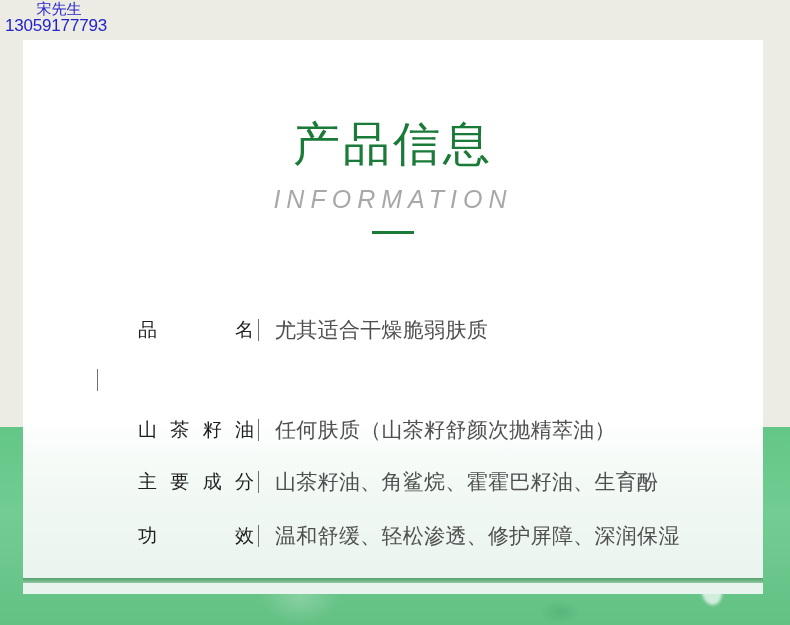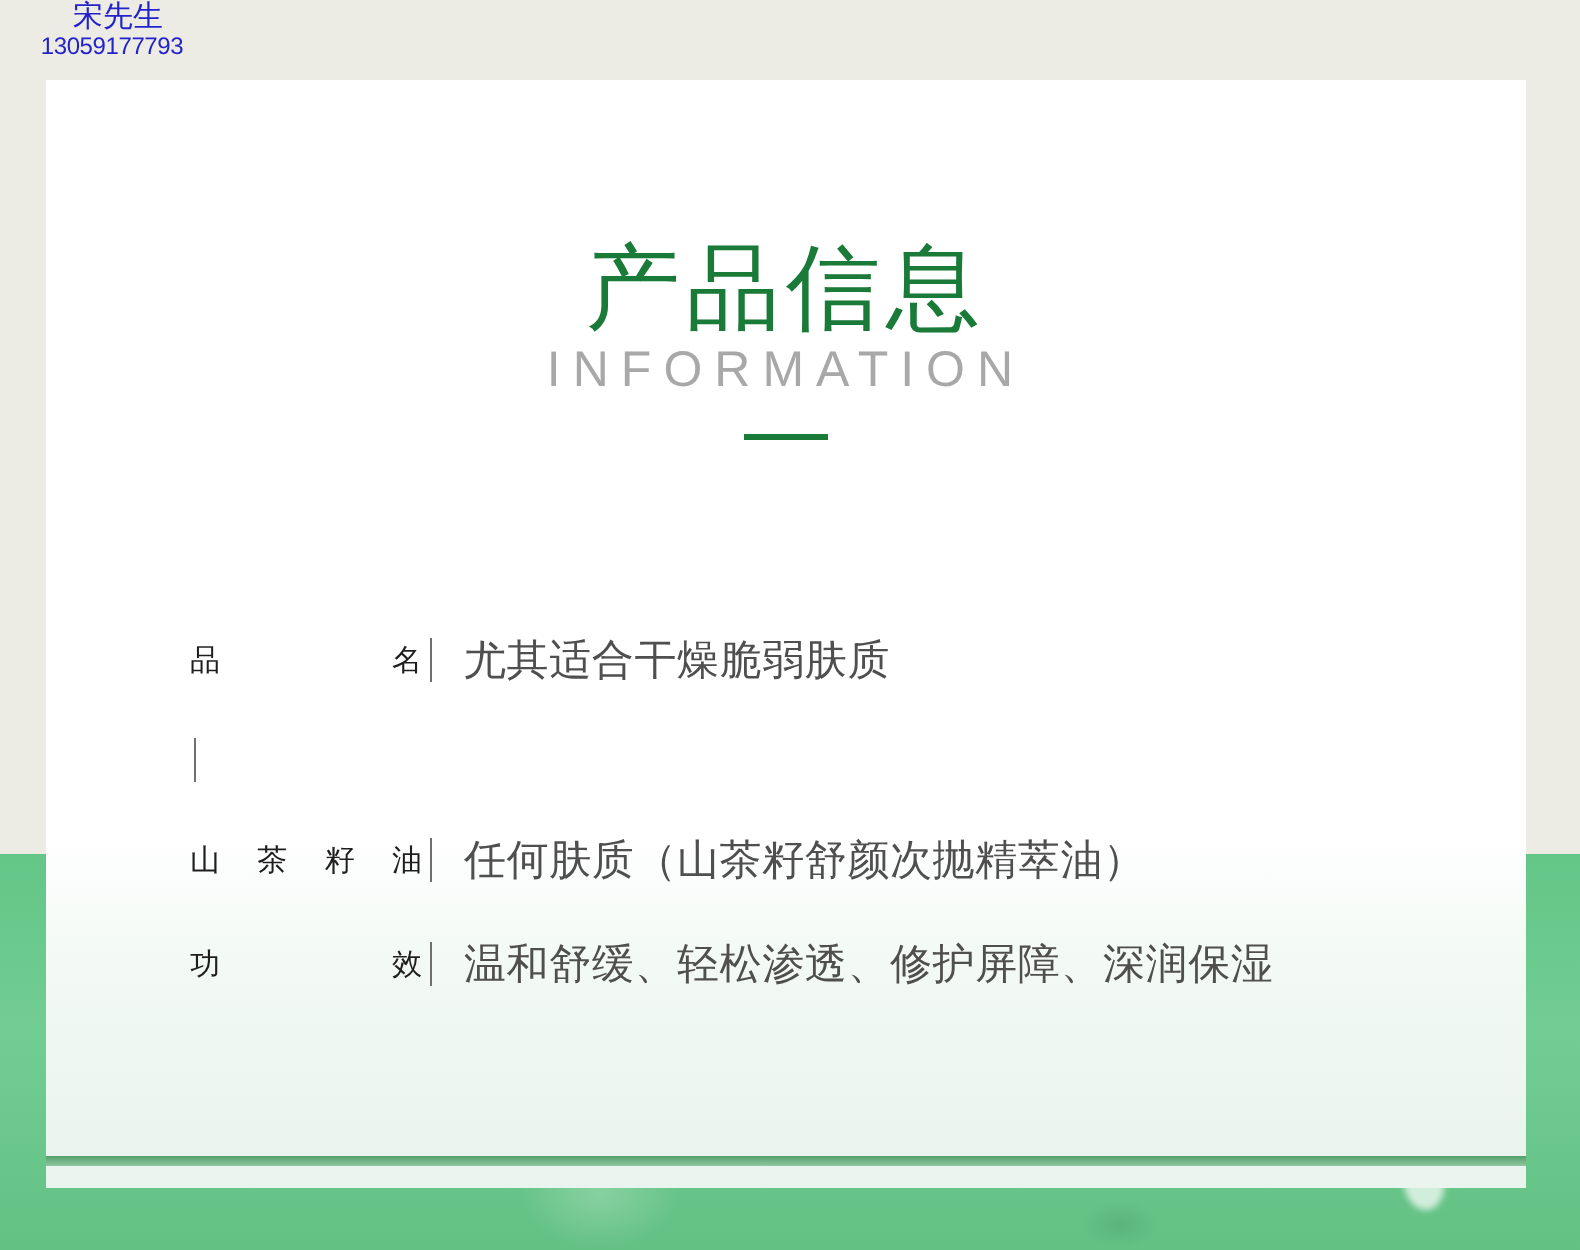--- a/index.html
+++ b/index.html
@@ -101,26 +101,27 @@
   .title-cn {
     font-size: 47px;
     line-height: 1;
     letter-spacing: 3px;
     color: #1a7a37;
     font-weight: 400;
     margin: 0;
     padding: 0;
   }
   .title-en {
-    margin-top: 6px;
+    margin-top: 20px;
     font-size: 25px;
     line-height: 1;
     letter-spacing: 6px;
     color: #a8a8a8;
     font-weight: 300;
+    font-style: italic;
   }
   .title-rule {
     margin: 19px auto 0;
     width: 42px;
     height: 3px;
     background: #1a7a37;
   }
 
   
   .spec-table {
@@ -134,27 +135,28 @@
     height: 50px;
     display: flex;
     align-items: center;
   }
   .spec-row.tall {
     height: 54px;
   }
   .spec-label {
     width: 118px;
     flex: 0 0 118px;
-    font-size: 15px;
+    font-size: 19px;
     color: #1e1e1e;
     letter-spacing: 0;
     text-align: justify;
     text-align-last: justify;
     padding-right: 2px;
     box-sizing: border-box;
+    margin-left: 43px;
   }
   .spec-divider {
     flex: 0 0 auto;
     width: 1px;
     height: 22px;
     background: #6f6f6f;
     margin: 0 16px 0 2px;
   }
   .spec-value {
     flex: 1 1 auto;
@@ -176,21 +178,21 @@
     text-align: center;
     line-height: 1.05;
   }
   .watermark .wm-name {
     display: block;
     font-size: 15px;
     padding-left: 6px;
   }
   .watermark .wm-phone {
     display: block;
-    font-size: 12px;
+    font-size: 17px;
     letter-spacing: -0.2px;
   }
 
   
   .top-strip {
     position: absolute;
     left: 0; top: 0;
     width: 790px; height: 24px;
     background: #ecebe4;
   }
@@ -241,20 +243,25 @@
       <div class="spec-row">
         <div class="spec-divider"></div>
       </div>
 
       <div class="spec-row">
         <div class="spec-label">山茶籽油</div>
         <div class="spec-divider"></div>
         <div class="spec-value">任何肤质（山茶籽舒颜次抛精萃油）</div>
       </div>
 
+      <div class="spec-row tall">
+        <div class="spec-label">主要成分</div>
+        <div class="spec-divider"></div>
+        <div class="spec-value">山茶籽油、角鲨烷、霍霍巴籽油、生育酚</div>
+      </div>
 
       <div class="spec-row tall">
         <div class="spec-label">功效</div>
         <div class="spec-divider"></div>
         <div class="spec-value">温和舒缓、轻松渗透、修护屏障、深润保湿</div>
       </div>
 
     </div>
   </div>
 

